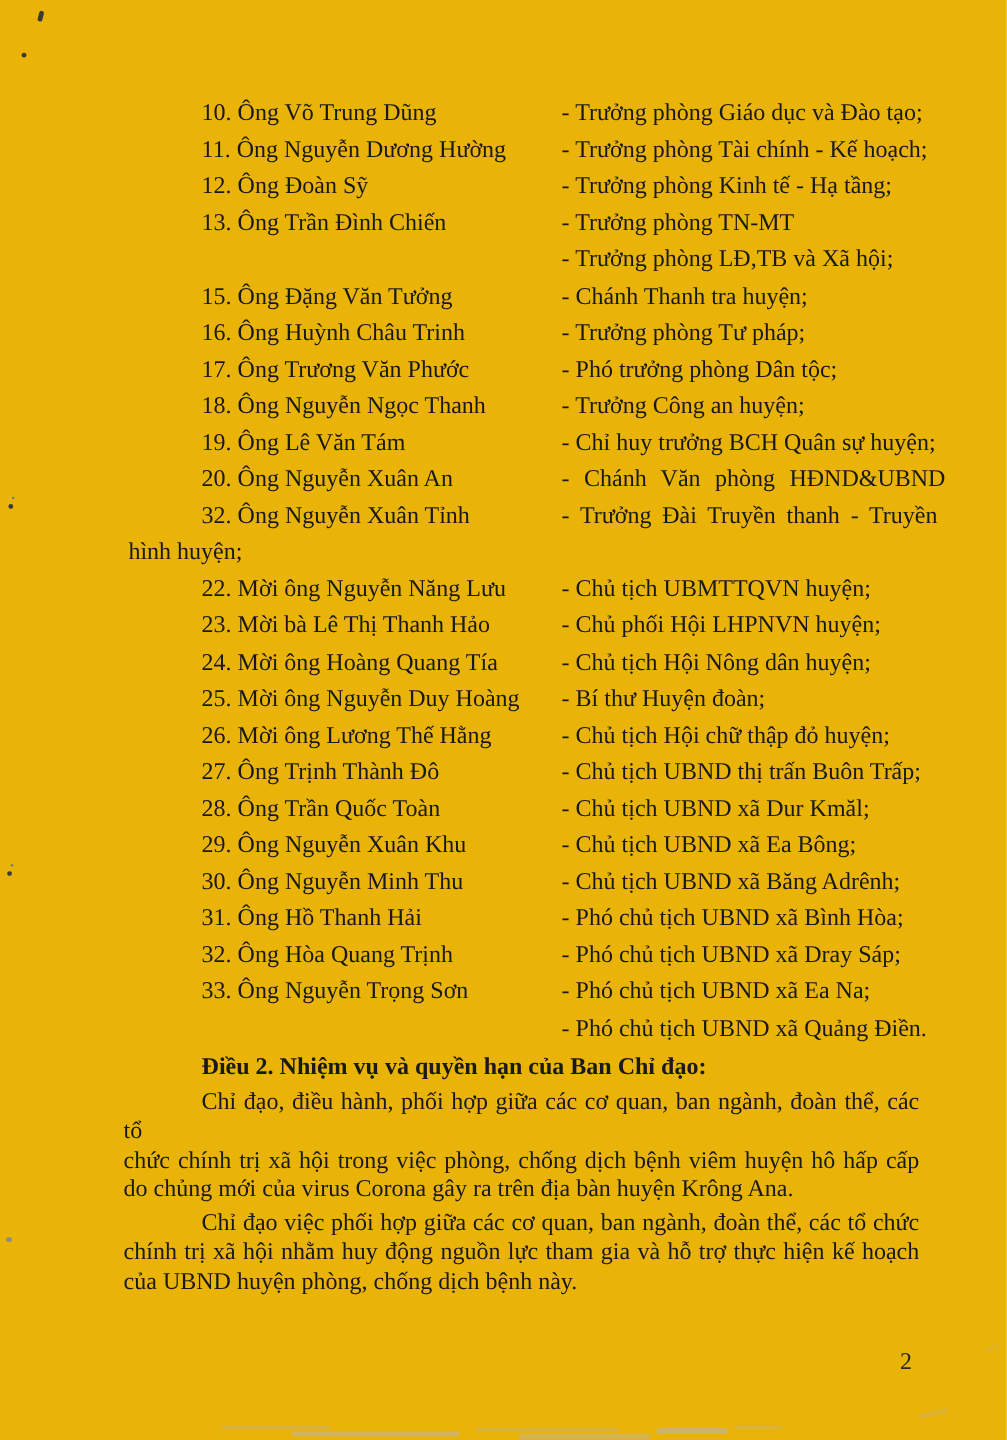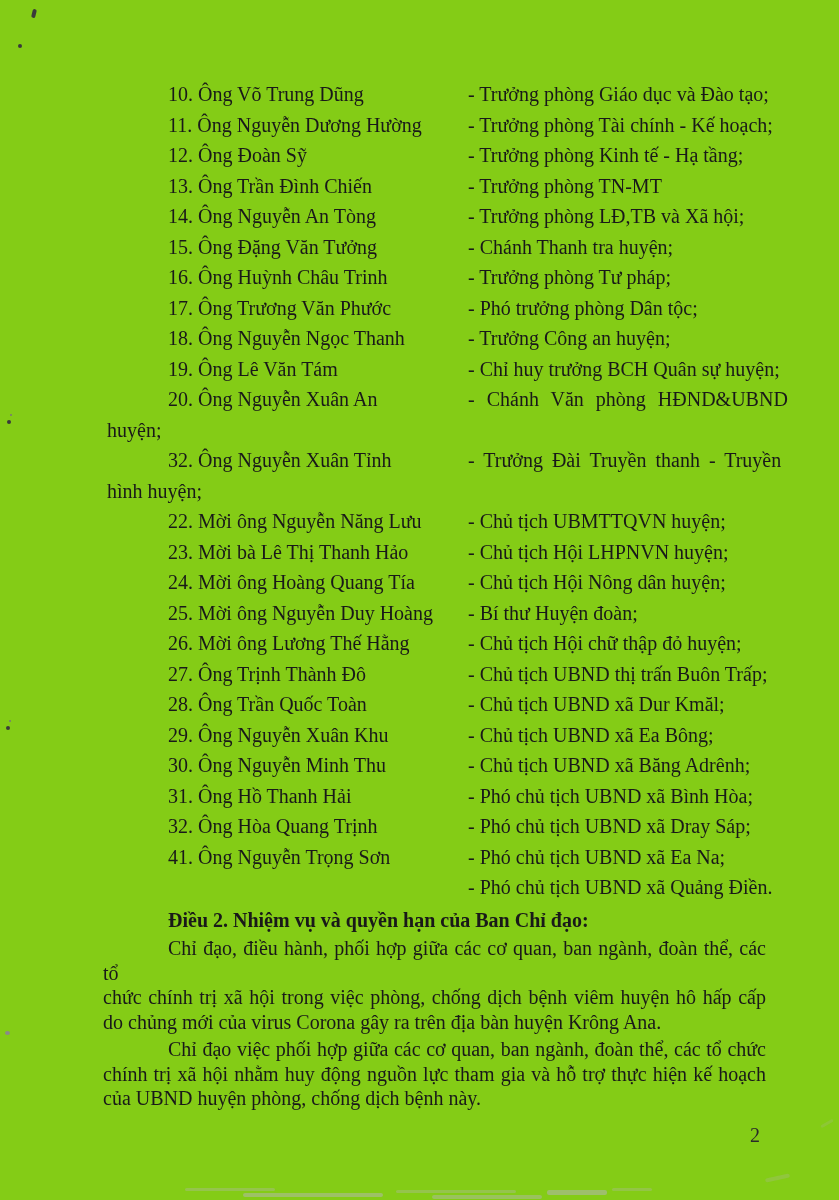--- a/index.html
+++ b/index.html
@@ -3,21 +3,21 @@
 <meta charset="utf-8">
 <style>
   html, body { margin: 0; padding: 0; }
   body {
     width: 839px; height: 1200px; overflow: hidden;
     background: #ffffff;
     font-family: "Liberation Serif", "DejaVu Serif", serif;
   }
   .page {
     position: relative; width: 839px; height: 1200px;
-    background: #84cc16; color: #191919;
+    background: #eab308; color: #191919;
   }
   .doc {
     position: absolute; left: 103px; top: 79px; width: 663px;
     font-size: 20px;
   }
   .row { position: relative; height: 30.5px; line-height: 30.5px; white-space: nowrap; }
   .row .name { display: inline-block; padding-left: 65px; }
   .row .title { position: absolute; left: 365px; top: 0; }
   .wrapline { height: 30.5px; line-height: 30.5px; padding-left: 4px; }
   .heading {
@@ -46,42 +46,41 @@
   <div class="speck" style="left:6px;  top:726px; width:4px; height:4px;"></div>
   <div class="speck" style="left:9px;  top:720px; width:2px; height:2px; background:#777;"></div>
   <div class="speck" style="left:5px;  top:1031px; width:5px; height:4px; background:#8a8a8a;"></div>
 
   <div class="doc">
     <div id="member-list">
         <div class="row"><span class="name">10. Ông Võ Trung Dũng</span><span class="title">- Trưởng phòng Giáo dục và Đào tạo;</span></div>
         <div class="row"><span class="name">11. Ông Nguyễn Dương Hường</span><span class="title">- Trưởng phòng Tài chính - Kế hoạch;</span></div>
         <div class="row"><span class="name">12. Ông Đoàn Sỹ</span><span class="title">- Trưởng phòng Kinh tế - Hạ tầng;</span></div>
         <div class="row"><span class="name">13. Ông Trần Đình Chiến</span><span class="title">- Trưởng phòng TN-MT</span></div>
-        <div class="row"><span class="name">14. Ông Nguyễn An Tòng</span><span class="title">- Trưởng phòng LĐ,TB và Xã hội;</span></div>
+        <div class="row"><span class="title">- Trưởng phòng LĐ,TB và Xã hội;</span></div>
         <div class="row"><span class="name">15. Ông Đặng Văn Tưởng</span><span class="title">- Chánh Thanh tra huyện;</span></div>
         <div class="row"><span class="name">16. Ông Huỳnh Châu Trinh</span><span class="title">- Trưởng phòng Tư pháp;</span></div>
         <div class="row"><span class="name">17. Ông Trương Văn Phước</span><span class="title">- Phó trưởng phòng Dân tộc;</span></div>
         <div class="row"><span class="name">18. Ông Nguyễn Ngọc Thanh</span><span class="title">- Trưởng Công an huyện;</span></div>
         <div class="row"><span class="name">19. Ông Lê Văn Tám</span><span class="title">- Chỉ huy trưởng BCH Quân sự huyện;</span></div>
         <div class="row"><span class="name">20. Ông Nguyễn Xuân An</span><span class="title" style="word-spacing: 7px;">- Chánh Văn phòng HĐND&amp;UBND</span></div>
-        <div class="wrapline">huyện;</div>
         <div class="row"><span class="name">32. Ông Nguyễn Xuân Tỉnh</span><span class="title" style="word-spacing: 4px;">- Trưởng Đài Truyền thanh - Truyền</span></div>
         <div class="wrapline">hình huyện;</div>
         <div class="row"><span class="name">22. Mời ông Nguyễn Năng Lưu</span><span class="title">- Chủ tịch UBMTTQVN huyện;</span></div>
-        <div class="row"><span class="name">23. Mời bà Lê Thị Thanh Hảo</span><span class="title">- Chủ tịch Hội LHPNVN huyện;</span></div>
+        <div class="row"><span class="name">23. Mời bà Lê Thị Thanh Hảo</span><span class="title">- Chủ phối Hội LHPNVN huyện;</span></div>
         <div class="row"><span class="name">24. Mời ông Hoàng Quang Tía</span><span class="title">- Chủ tịch Hội Nông dân huyện;</span></div>
         <div class="row"><span class="name">25. Mời ông Nguyễn Duy Hoàng</span><span class="title">- Bí thư Huyện đoàn;</span></div>
         <div class="row"><span class="name">26. Mời ông Lương Thế Hằng</span><span class="title">- Chủ tịch Hội chữ thập đỏ huyện;</span></div>
         <div class="row"><span class="name">27. Ông Trịnh Thành Đô</span><span class="title">- Chủ tịch UBND thị trấn Buôn Trấp;</span></div>
         <div class="row"><span class="name">28. Ông Trần Quốc Toàn</span><span class="title">- Chủ tịch UBND xã Dur Kmăl;</span></div>
         <div class="row"><span class="name">29. Ông Nguyễn Xuân Khu</span><span class="title">- Chủ tịch UBND xã Ea Bông;</span></div>
         <div class="row"><span class="name">30. Ông Nguyễn Minh Thu</span><span class="title">- Chủ tịch UBND xã Băng Adrênh;</span></div>
         <div class="row"><span class="name">31. Ông Hồ Thanh Hải</span><span class="title">- Phó chủ tịch UBND xã Bình Hòa;</span></div>
         <div class="row"><span class="name">32. Ông Hòa Quang Trịnh</span><span class="title">- Phó chủ tịch UBND xã Dray Sáp;</span></div>
-        <div class="row"><span class="name">41. Ông Nguyễn Trọng Sơn</span><span class="title">- Phó chủ tịch UBND xã Ea Na;</span></div>
+        <div class="row"><span class="name">33. Ông Nguyễn Trọng Sơn</span><span class="title">- Phó chủ tịch UBND xã Ea Na;</span></div>
         <div class="row"><span class="title">- Phó chủ tịch UBND xã Quảng Điền.</span></div>
       </div>
     <div class="heading">Điều 2. Nhiệm vụ và quyền hạn của Ban Chỉ đạo:</div>
     <div id="section-paragraphs">
         <div class="para">
           <div class="pline first mid">Chỉ đạo, điều hành, phối hợp giữa các cơ quan, ban ngành, đoàn thể, các tổ</div>
           <div class="pline mid">chức chính trị xã hội trong việc phòng, chống dịch bệnh viêm huyện hô hấp cấp</div>
           <div class="pline">do chủng mới của virus Corona gây ra trên địa bàn huyện Krông Ana.</div>
         </div>
         <div class="para">

